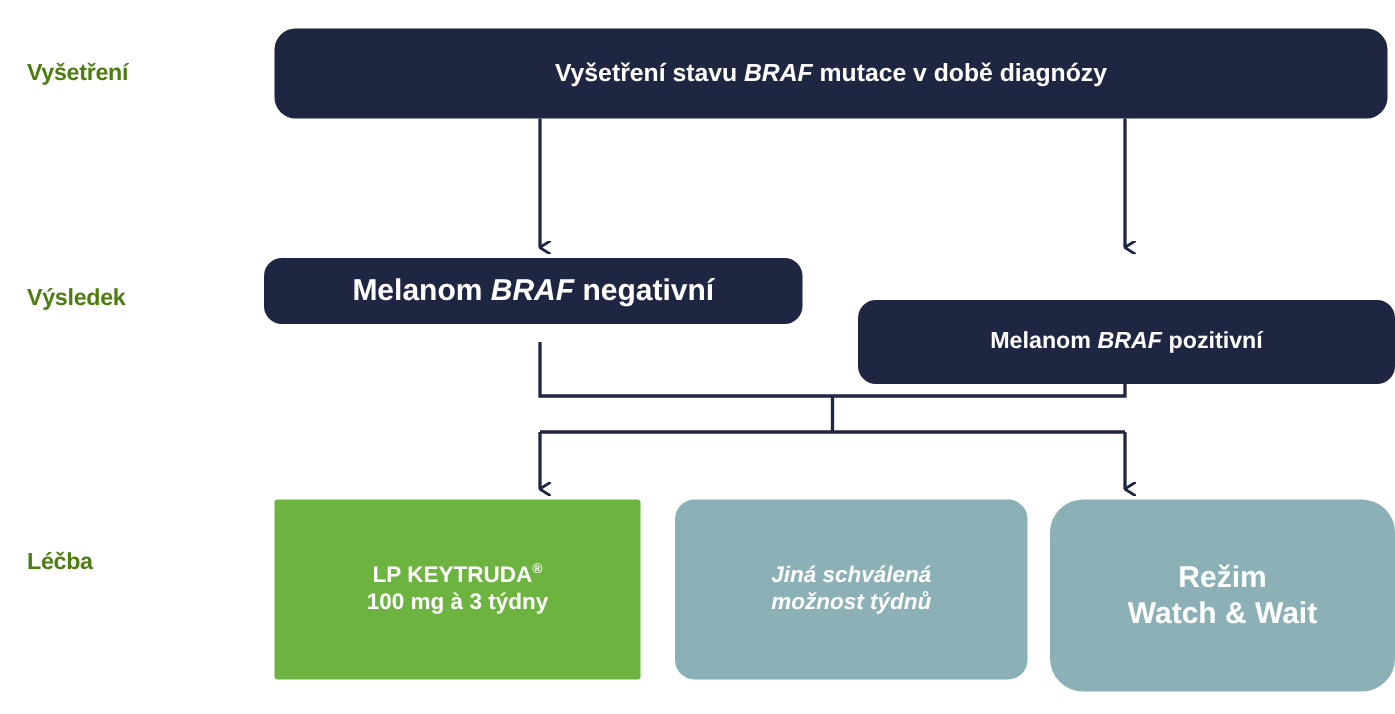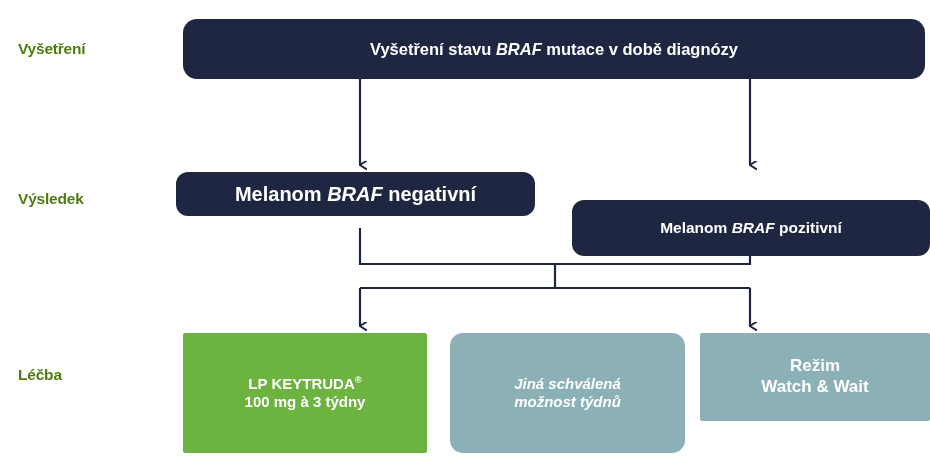--- a/index.html
+++ b/index.html
@@ -75,23 +75,23 @@
   }
   #node-other-therapy {
     left: 450px; top: 333px;
     width: 235px; height: 120px;
     font-size: 15px;
     border-radius: 13px;
     font-style: italic;
   }
   #node-watch-wait {
     left: 700px; top: 333px;
-    width: 230px; height: 88px;
-    font-size: 17px;
-    border-radius: 2px;
+    width: 230px; height: 128px;
+    font-size: 20px;
+    border-radius: 22px;
   }
 
   .node .line { display: block; white-space: nowrap; }
   .gene { font-style: italic; }
   .sup  { font-size: 0.62em; vertical-align: super; line-height: 0; }
 
   
   #connectors {
     position: absolute;
     left: 0; top: 0;

